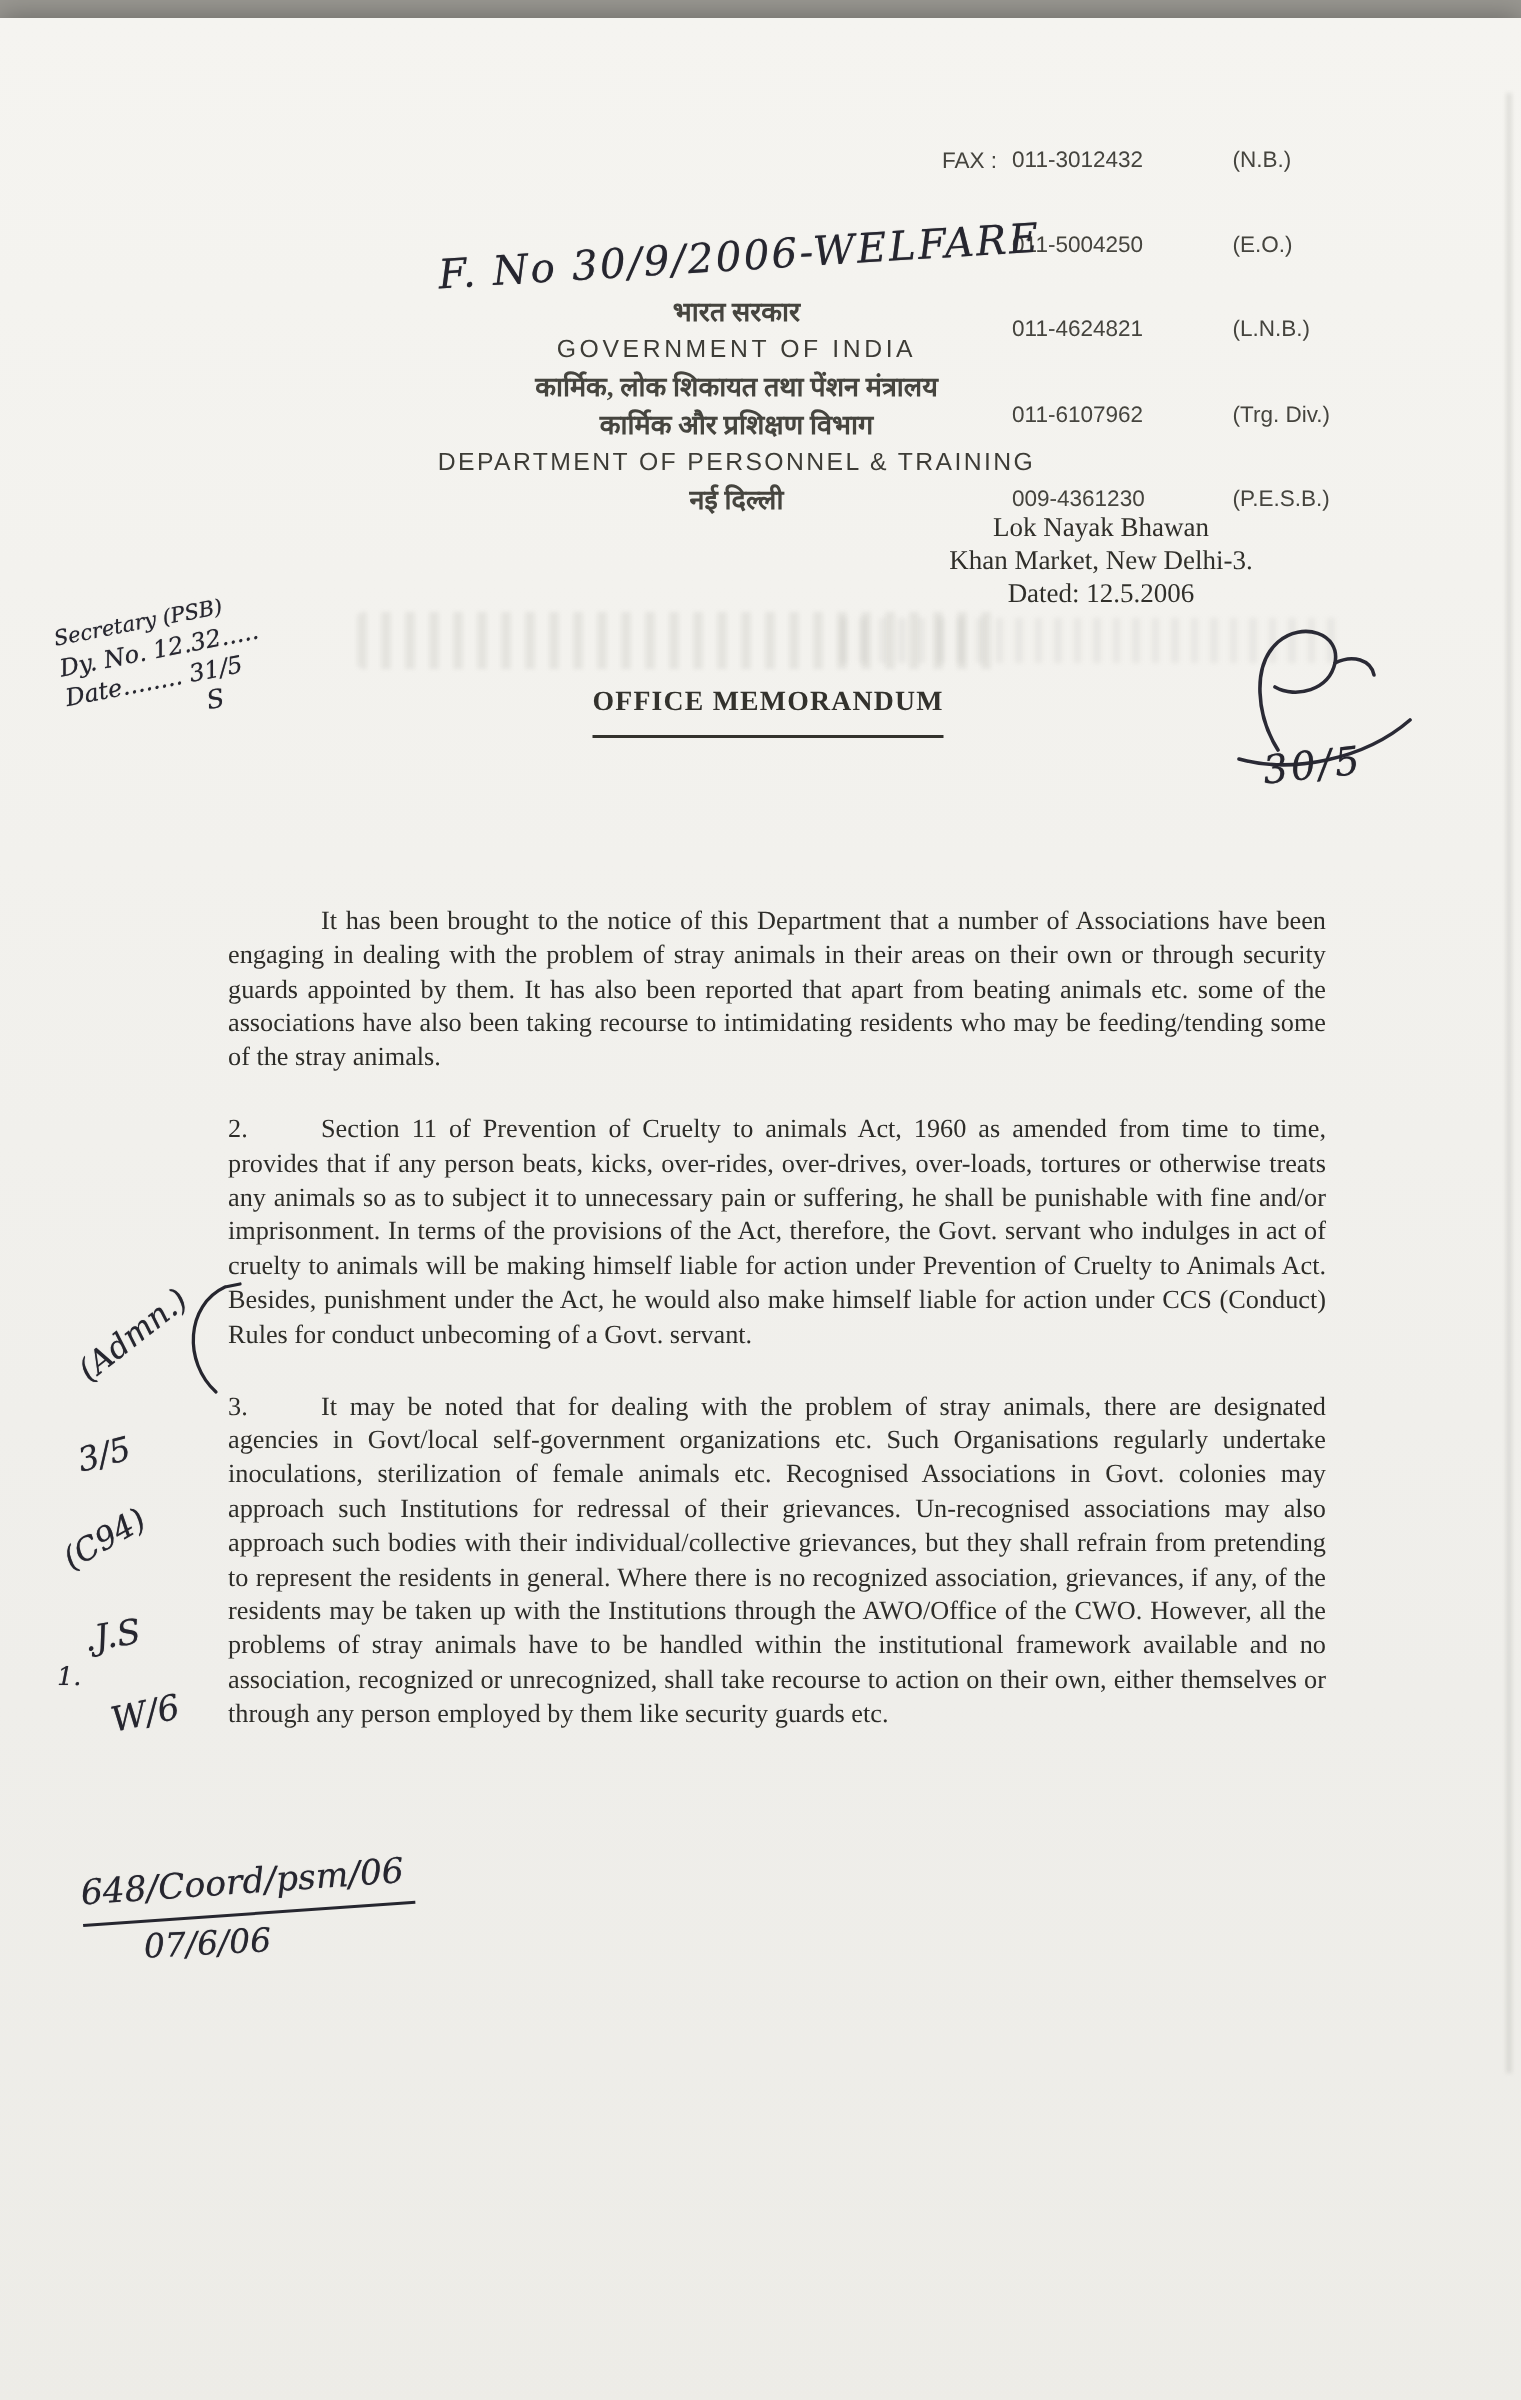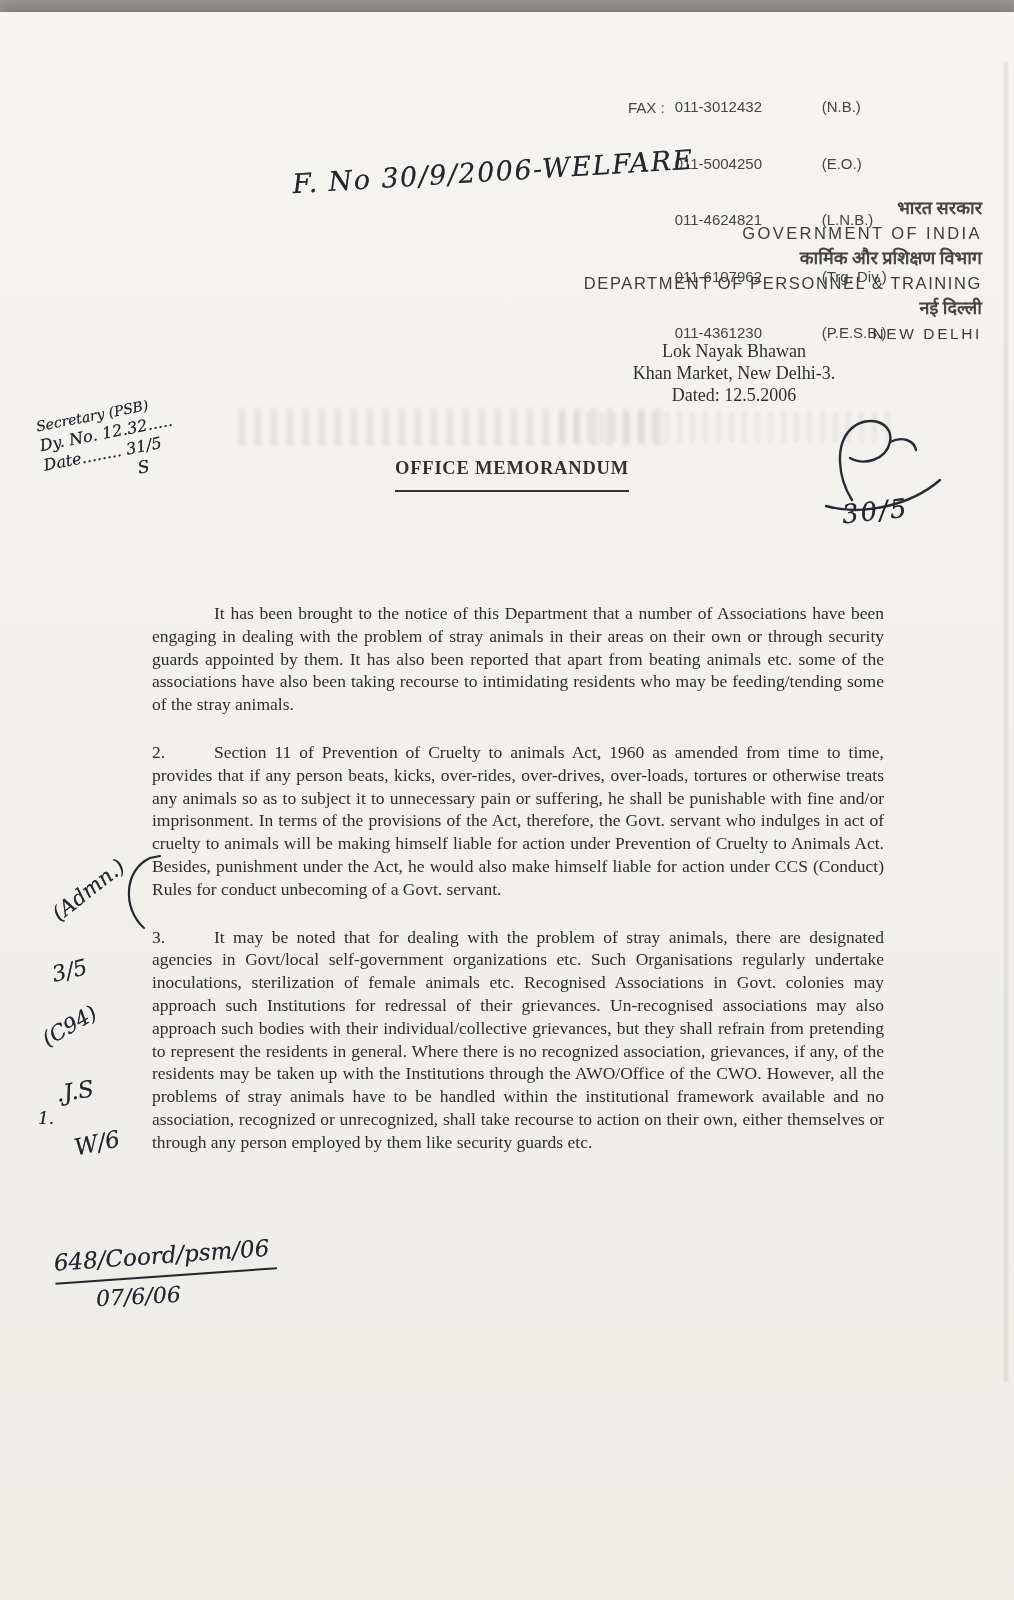--- a/index.html
+++ b/index.html
@@ -30,21 +30,21 @@
   .fax-label { white-space:nowrap; padding-top:1px; }
   .fax-lines { display:grid; grid-template-columns: 108px auto; column-gap:10px; row-gap:1px; line-height:17.5px;gap:39px; }
 
   
   .hw { font-family:"DejaVu Serif", serif; font-style: italic; color:#26262f;
     text-shadow: 0 0 0.5px rgba(38,38,47,0.65); }
   .file-no { position:absolute; left:292px; top:144px; font-size:27px; letter-spacing:1.5px;
     transform: rotate(-3.5deg); white-space:nowrap; }
 
   
-  .letterhead { position:absolute; left:0; top:184px; width:982px; text-align:right; color:#3d3c36; }
+  .letterhead { position:absolute; left:0; top:184px; width:982px; text-align:center; color:#3d3c36; }
   .lh-hindi { font-size:18px; line-height:25px; font-weight:bold; color:#46453f; }
   .lh-en { font-family:"Liberation Sans", sans-serif; font-size:16.5px; line-height:25px; letter-spacing:1.6px; }
   .lh-en.govt { letter-spacing:2.4px; }
   .lh-en.city { letter-spacing:2.6px; font-size:15.5px; }
 
   
   .address { position:absolute; left:590px; top:328px; width:288px; text-align:center;
     font-size:18px; line-height:22px; color:#302f2a; }
 
   
@@ -99,34 +99,34 @@
     <span class="fax-label">FAX :</span>
     <div class="fax-lines">
       <span>011-3012432</span>
       <span>(N.B.)</span>
       <span>011-5004250</span>
       <span>(E.O.)</span>
       <span>011-4624821</span>
       <span>(L.N.B.)</span>
       <span>011-6107962</span>
       <span>(Trg. Div.)</span>
-      <span>011-4361230</span>
+      <span>009-4361230</span>
       <span>(P.E.S.B.)</span>
     </div>
   </div>
 
   <div class="hw file-no">F. No 30/9/2006-WELFARE</div>
 
   <div class="letterhead">
     <div class="lh-hindi">भारत सरकार</div>
     <div class="lh-en govt">GOVERNMENT OF INDIA</div>
+    <div class="lh-hindi">कार्मिक, लोक शिकायत तथा पेंशन मंत्रालय</div>
     <div class="lh-hindi">कार्मिक और प्रशिक्षण विभाग</div>
     <div class="lh-en">DEPARTMENT OF PERSONNEL &amp; TRAINING</div>
     <div class="lh-hindi">नई दिल्ली</div>
-    <div class="lh-en city">NEW DELHI</div>
   </div>
 
   <div class="address">
     <div>Lok Nayak Bhawan</div>
     <div>Khan Market, New Delhi-3.</div>
     <div>Dated: 12.5.2006</div>
   </div>
 
   <div class="stamp hw">
     <div class="stamp-line1">Secretary (PSB)</div>

